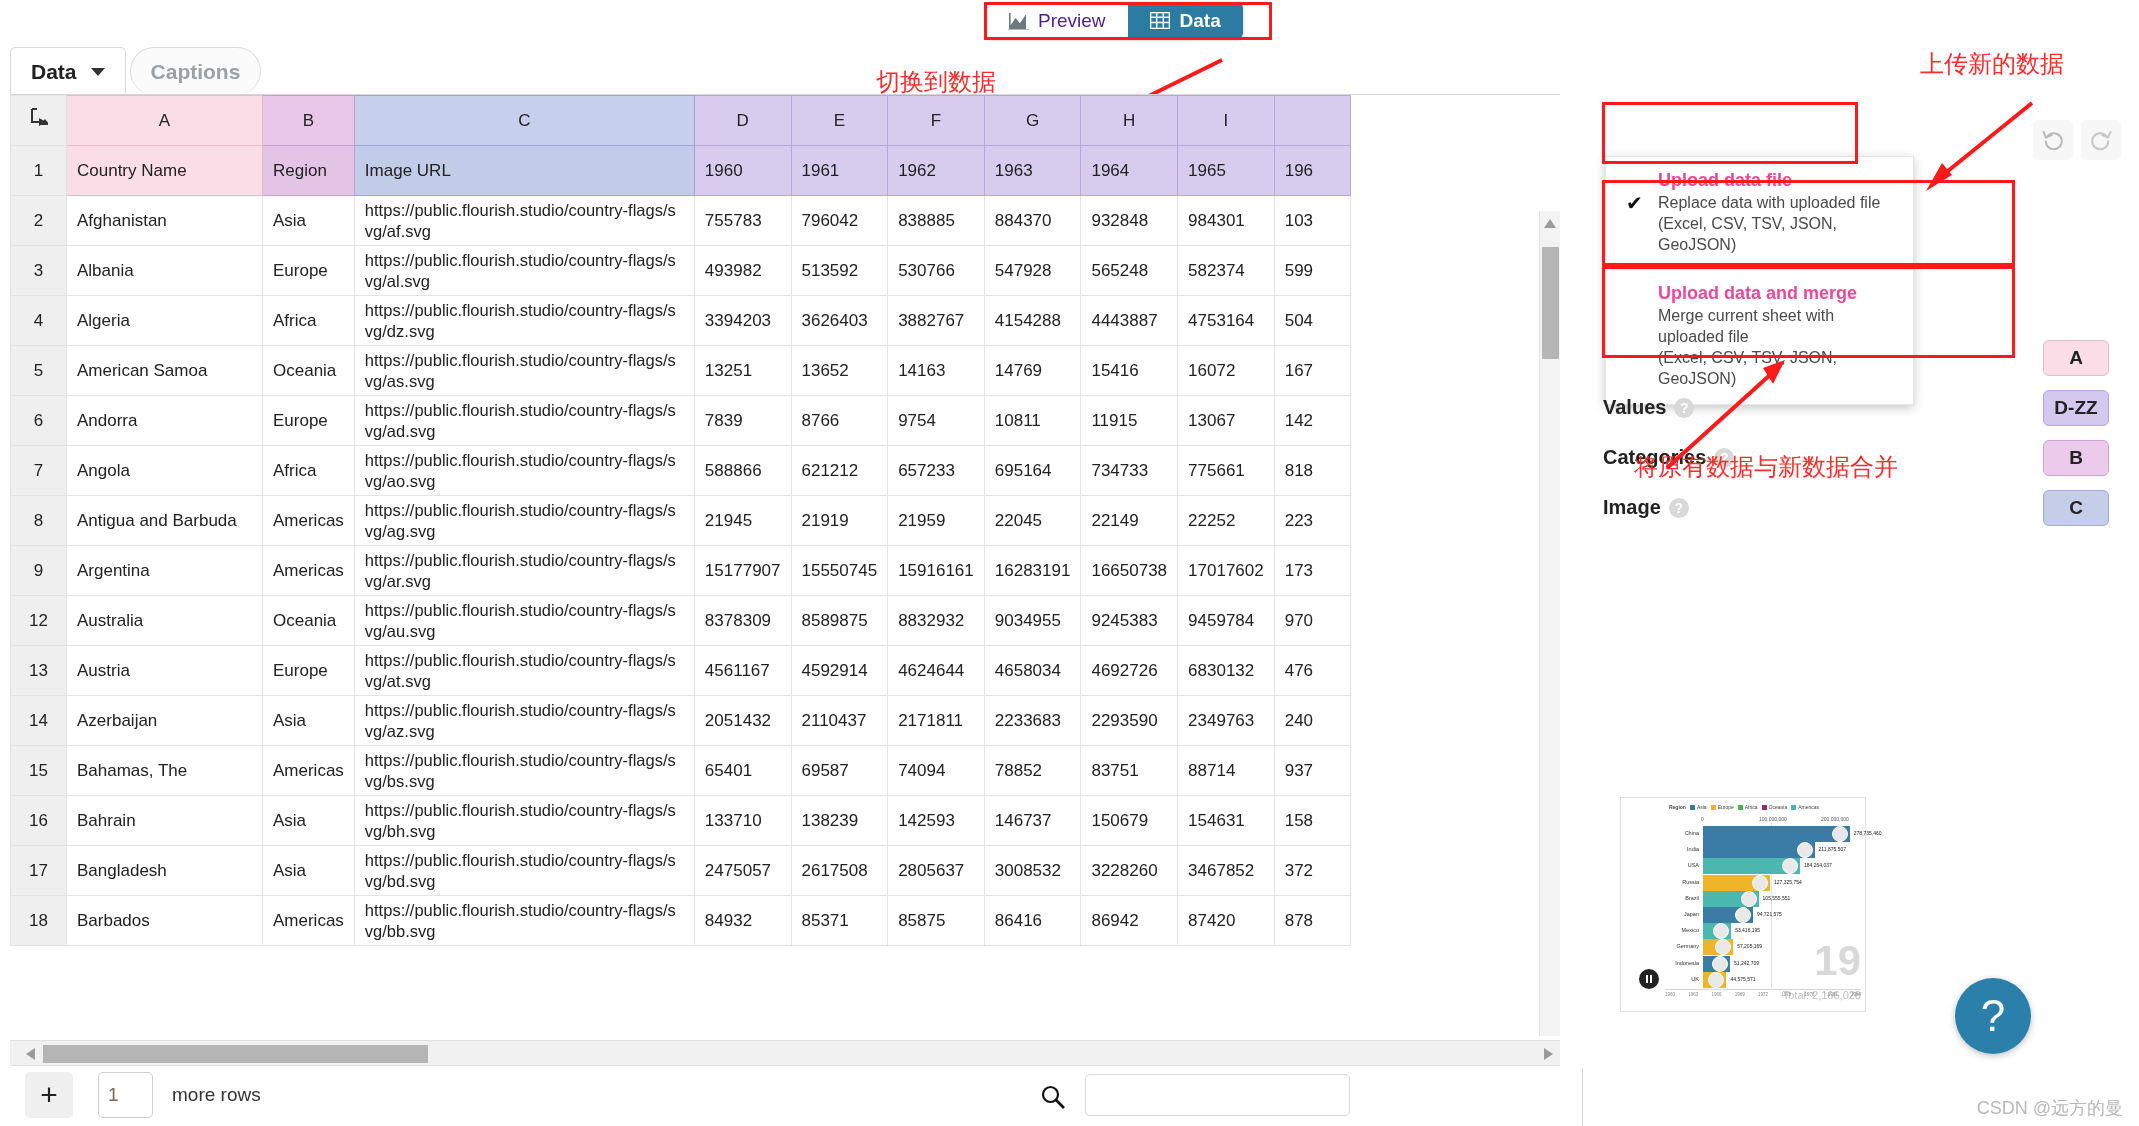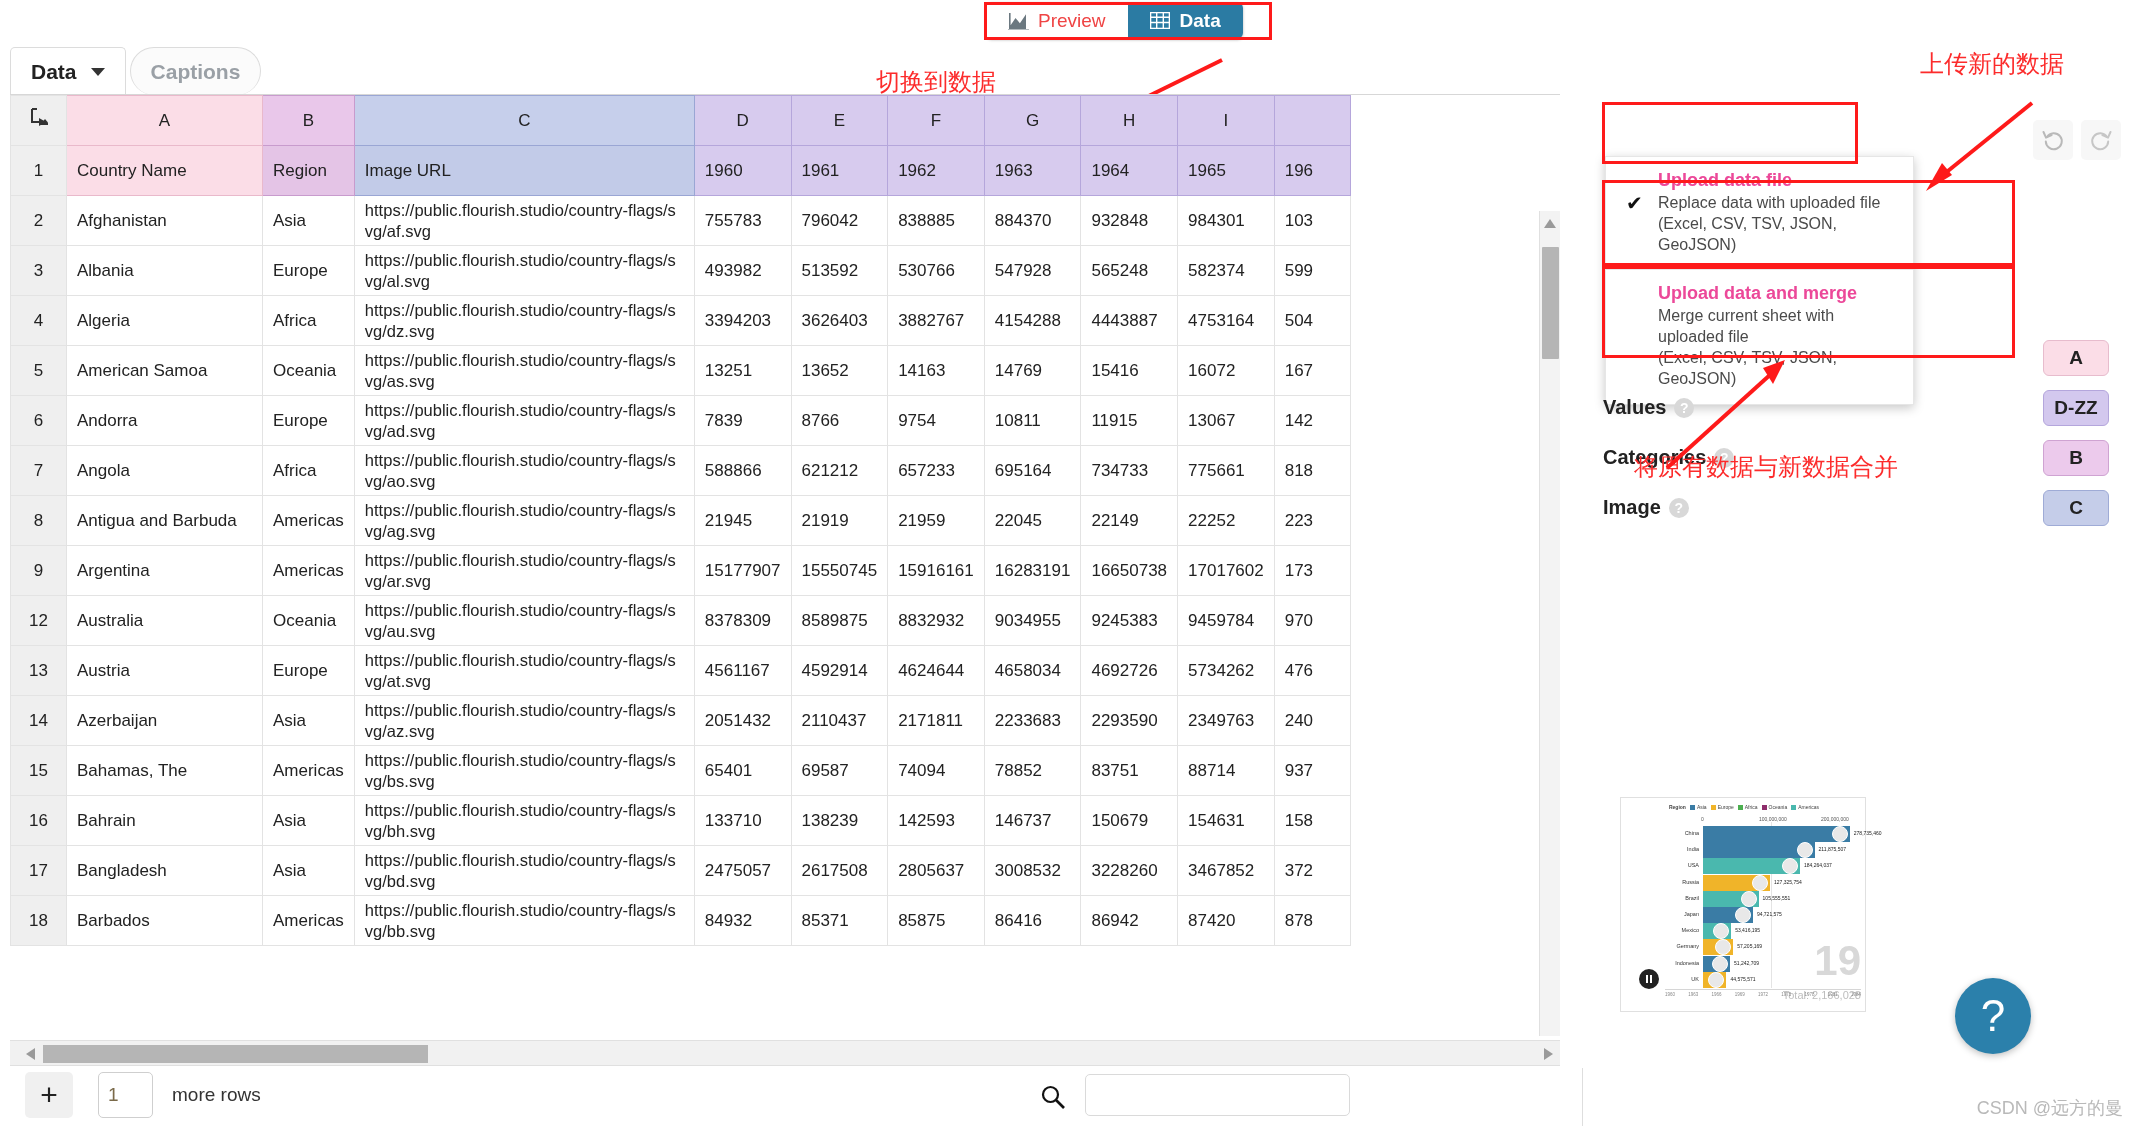--- a/index.html
+++ b/index.html
@@ -16,21 +16,21 @@
     background:#ffffff;
   }
   .tabwrap {
     position:absolute; left:986px; top:2px;
     display:flex; border-radius:6px; overflow:hidden;
     box-shadow:0 1px 3px rgba(0,0,0,.28);
   }
   .tabbtn {
     display:flex; align-items:center; gap:9px;
     height:37px; padding:0 22px;
-    font-size:19px; background:#ffffff; color:#ef4444;
+    font-size:19px; background:#ffffff; color:#4c1d95;
     cursor:pointer; border:none;
   }
   .tabbtn.active { background:#2b7ba3; color:#ffffff; font-weight:bold; }
   .tab-icon { display:inline-block; width:21px; height:18px; }
 
   
   .anno-box { position:absolute; border:3px solid #fe1a1a; pointer-events:none; }
   .anno-text {
     position:absolute; color:#fc2b2b; font-size:24px; white-space:nowrap;
     font-family:"DejaVu Sans", sans-serif;
@@ -385,21 +385,21 @@
           <tr>
             <td class="rowno">13</td>
             <td>Austria</td>
             <td>Europe</td>
             <td class="cell-url">https://public.flourish.studio/country-flags/svg/at.svg</td>
             <td class="num">4561167</td>
             <td class="num">4592914</td>
             <td class="num">4624644</td>
             <td class="num">4658034</td>
             <td class="num">4692726</td>
-            <td class="num">5734262</td>
+            <td class="num">6830132</td>
             <td class="num">476</td>
           </tr>
           <tr>
             <td class="rowno">14</td>
             <td>Azerbaijan</td>
             <td>Asia</td>
             <td class="cell-url">https://public.flourish.studio/country-flags/svg/az.svg</td>
             <td class="num">2051432</td>
             <td class="num">2110437</td>
             <td class="num">2171811</td>

